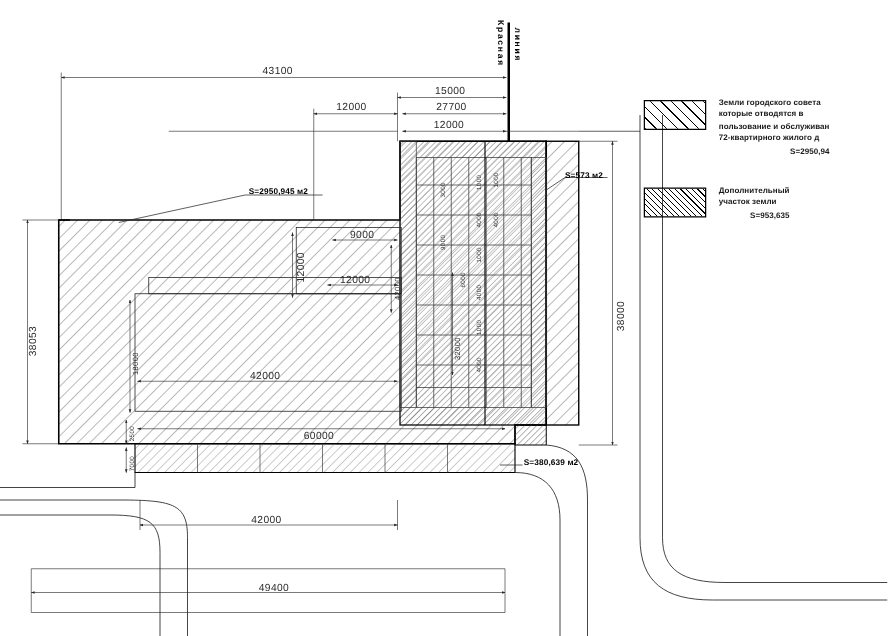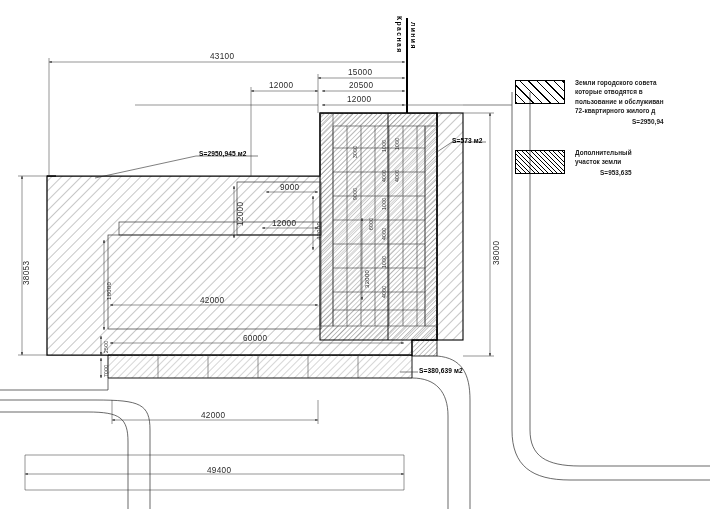--- a/index.html
+++ b/index.html
@@ -189,21 +189,21 @@
       </g>
     </g>
   </svg>
 
   <div class="redline-lbl" style="left:396px;top:16px;">Красная</div>
   <div class="redline-lbl" style="left:410px;top:22px;">линия</div>
 
   <div class="dim" style="left:210px;top:52px;">43100</div>
   <div class="dim" style="left:348px;top:68px;">15000</div>
   <div class="dim" style="left:269px;top:81px;">12000</div>
-  <div class="dim" style="left:349px;top:81px;">20500</div>
+  <div class="dim" style="left:349px;top:81px;">27700</div>
   <div class="dim" style="left:347px;top:95px;">12000</div>
 
   <div class="dim v" style="left:22px;top:285px;transform:rotate(-90deg);">38053</div>
   <div class="dim v" style="left:492px;top:265px;transform:rotate(-90deg);">38000</div>
 
   <div class="dim" style="left:280px;top:183px;">9000</div>
   <div class="dim" style="left:272px;top:219px;">12000</div>
   <div class="dim v" style="left:236px;top:226px;transform:rotate(-90deg);">12000</div>
   <div class="dim v small" style="left:316px;top:240px;transform:rotate(-90deg);">42000</div>
   <div class="dim v small" style="left:364px;top:288px;transform:rotate(-90deg);">32000</div>
@@ -217,21 +217,21 @@
   <div class="dim v tiny" style="left:381px;top:240px;transform:rotate(-90deg);">4000</div>
   <div class="dim v tiny" style="left:381px;top:268px;transform:rotate(-90deg);">1000</div>
   <div class="dim v tiny" style="left:381px;top:298px;transform:rotate(-90deg);">4000</div>
   <div class="dim v tiny" style="left:394px;top:150px;transform:rotate(-90deg);">1000</div>
   <div class="dim v tiny" style="left:394px;top:182px;transform:rotate(-90deg);">4000</div>
   <div class="dim v tiny" style="left:352px;top:158px;transform:rotate(-90deg);">3000</div>
   <div class="dim v tiny" style="left:368px;top:230px;transform:rotate(-90deg);">6000</div>
   <div class="dim v tiny" style="left:352px;top:200px;transform:rotate(-90deg);">9000</div>
 
   <div class="dim" style="left:200px;top:296px;">42000</div>
-  <div class="dim" style="left:243px;top:334px;">60000</div>
+  <div class="dim" style="left:243px;top:344px;">60000</div>
   <div class="dim" style="left:201px;top:411px;">42000</div>
   <div class="dim" style="left:207px;top:466px;">49400</div>
 
   <div class="arealbl" style="left:199px;top:150px;">S=2950,945 м2</div>
   <div class="arealbl" style="left:452px;top:137px;">S=573 м2</div>
   <div class="arealbl" style="left:419px;top:367px;">S=380,639 м2</div>
 
   <div class="legend">
 
     <div class="legend-row">

